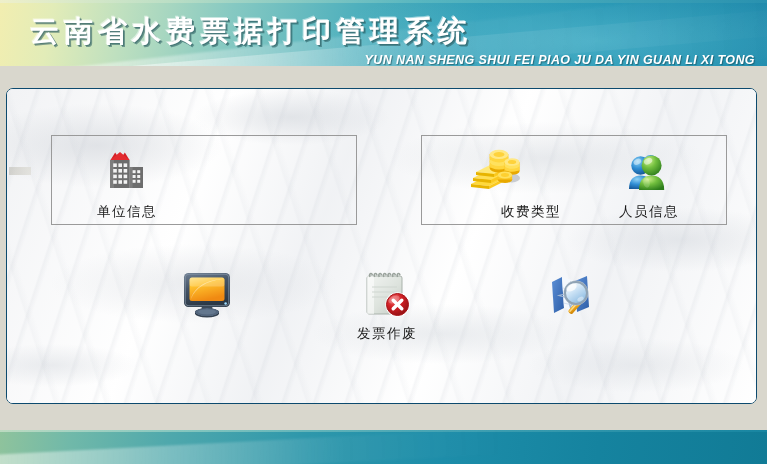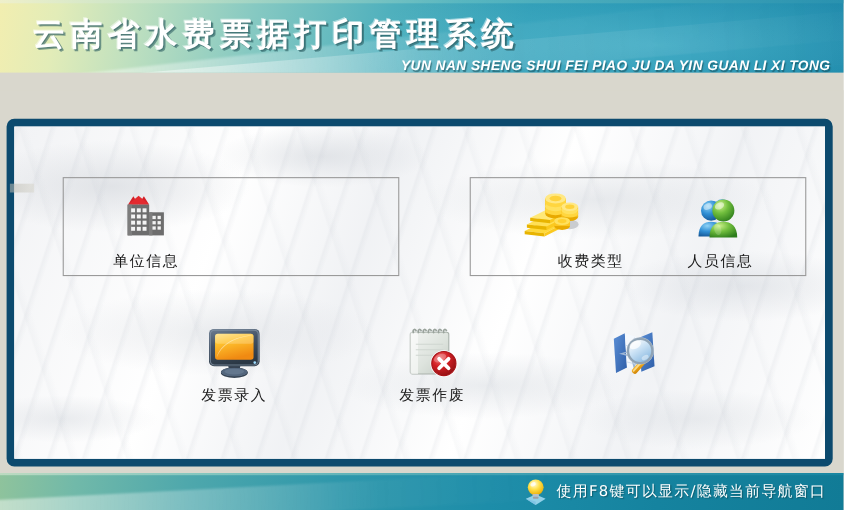--- a/index.html
+++ b/index.html
@@ -64,25 +64,24 @@
 
   
   .outer{
     position:absolute;left:0;top:82px;width:767px;height:348px;
     background:#d9d7cd;
   }
   .panel{
     position:absolute;left:6px;top:6px;
     width:751px;height:316px;
     box-sizing:border-box;
-    border:7px solid #0c4a6e;
+    border:1px solid #0c4a6e;
     border-radius:7px;
     background:#fbfbfb;
     overflow:hidden;
-    margin-top:20px;
   }
   
   .panel-tex{
     position:absolute;inset:0;
     background:
       radial-gradient(ellipse 180px 60px at 12% 18%,rgba(205,209,215,.55),rgba(255,255,255,0) 70%),
       radial-gradient(ellipse 140px 40px at 38% 9%,rgba(198,203,210,.45),rgba(255,255,255,0) 70%),
       radial-gradient(ellipse 220px 50px at 72% 22%,rgba(203,208,214,.42),rgba(255,255,255,0) 72%),
       radial-gradient(ellipse 160px 45px at 90% 48%,rgba(200,205,212,.40),rgba(255,255,255,0) 72%),
       radial-gradient(ellipse 200px 55px at 25% 62%,rgba(206,210,216,.40),rgba(255,255,255,0) 72%),
@@ -362,21 +361,20 @@
           <rect x="5" y="5" width="46" height="34" rx="4.5" fill="url(#case)"></rect>
           <rect x="6.2" y="6.2" width="43.6" height="31.6" rx="3.8" fill="none" stroke="#8494a6" stroke-width="1.1" opacity=".75"></rect>
 
           <rect x="10.5" y="9.5" width="35" height="23.5" rx="2.5" fill="url(#scr)"></rect>
           <path d="M12 31 C16 20 28 12.5 44 11 L44 10.8 C28 12 15 19 12 31 Z" fill="#ffffff" opacity=".45"></path>
           <rect x="10.5" y="9.5" width="35" height="9" rx="2.5" fill="#ffffff" opacity=".22"></rect>
 
           <circle cx="46.6" cy="35.6" r="1.25" fill="#9fdcff"></circle>
         </svg>
       </div>
-      <div class="cap">发票录入</div>
     </div>
 
     <div class="iconbtn" id="btn-void">
       <div class="glyph">
         <svg width="54" height="52" viewBox="0 0 54 52">
           <defs>
             <linearGradient id="pad" x1="0" y1="0" x2="1" y2="1">
               <stop offset="0%" stop-color="#f2f4f2"></stop>
               <stop offset="55%" stop-color="#dde3dd"></stop>
               <stop offset="100%" stop-color="#c3cbc4"></stop>
@@ -467,36 +465,13 @@
       </div>
     </div>
 
   </div>
   <div class="corner-mark"></div>
 </div>
 
 <div class="statusbar">
   <div class="status-topedge"></div>
   <div class="status-shine"></div>
-  <div class="status-inner">
-    <span>
-      <svg width="22" height="26" viewBox="0 0 22 26">
-        <defs>
-          <radialGradient id="bulbG" cx="40%" cy="30%" r="75%">
-            <stop offset="0%" stop-color="#fffde0"></stop>
-            <stop offset="45%" stop-color="#ffe14a"></stop>
-            <stop offset="100%" stop-color="#e8a900"></stop>
-          </radialGradient>
-        </defs>
-
-        <path d="M2 19.5 L11 15.5 L20 19.5 L11 25 Z" fill="#9fd8ef" opacity=".9"></path>
-        <path d="M2 19.5 L11 22 L11 25 Z" fill="#7ec2e3" opacity=".9"></path>
-
-        <circle cx="11" cy="9" r="7.2" fill="url(#bulbG)"></circle>
-        <ellipse cx="8.6" cy="6.2" rx="2.6" ry="1.8" fill="#ffffff" opacity=".7" transform="rotate(-28 8.6 6.2)"></ellipse>
-
-        <rect x="8" y="15.2" width="6" height="2.1" rx="1" fill="#b9bec6"></rect>
-        <rect x="8.4" y="17.6" width="5.2" height="1.8" rx=".9" fill="#9aa0a8"></rect>
-      </svg>
-    </span>
-    <span class="status-text">使用F8键可以显示/隐藏当前导航窗口</span>
-  </div>
 </div>
 
 </body></html>

